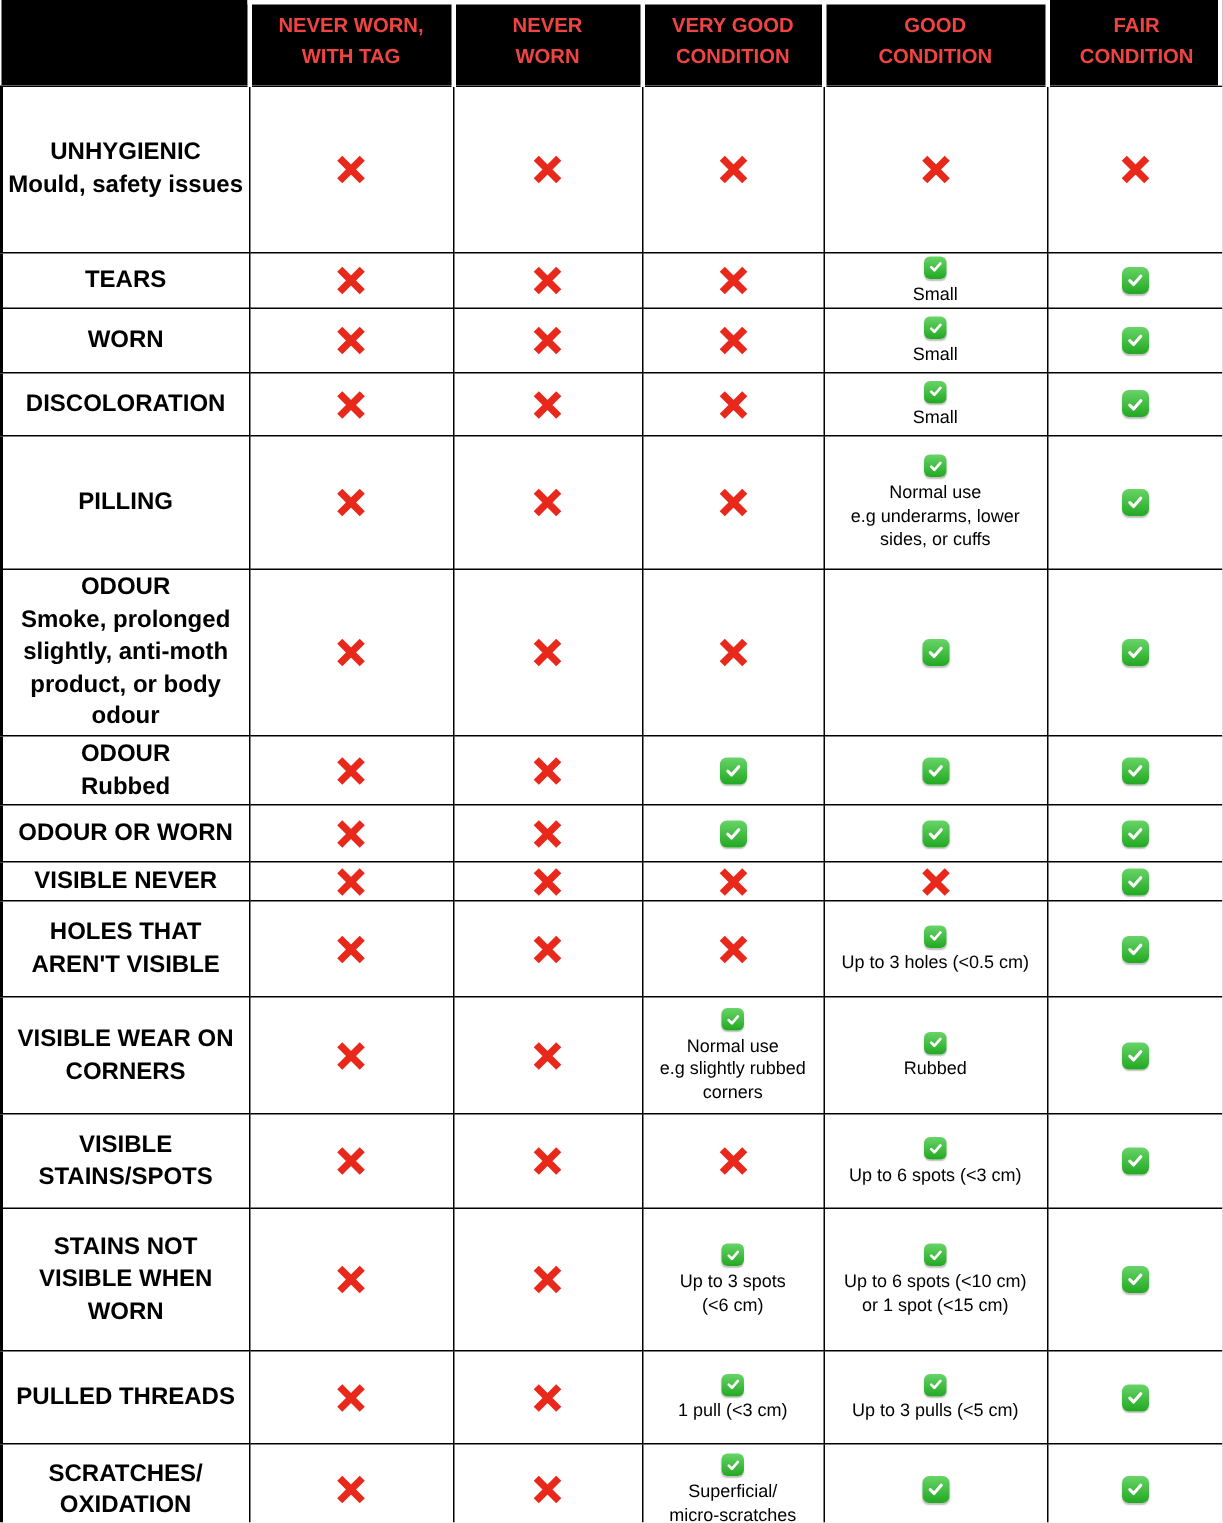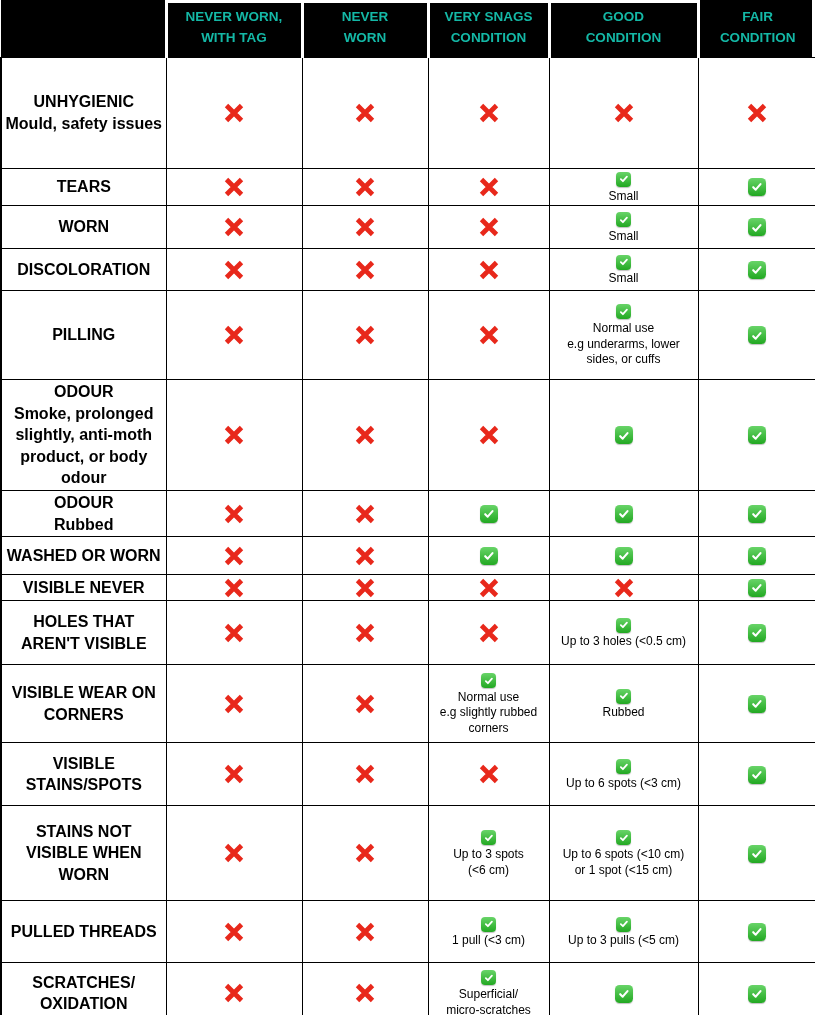--- a/index.html
+++ b/index.html
@@ -8,21 +8,21 @@
     font-family:"Liberation Sans","DejaVu Sans",sans-serif;
   }
   table.cond{border-collapse:collapse;table-layout:fixed;width:815px;}
   
   col.c0{width:165px}col.c1{width:136px}col.c2{width:126px}
   col.c3{width:121px}col.c4{width:149px}col.c5{width:118px}
 
   
   thead tr{height:57px;}
   thead th{
-    background:#000;color:#14b8a6;font-weight:bold;font-size:13.5px;line-height:1.55;
+    background:#000;color:#ef4444;font-weight:bold;font-size:13.5px;line-height:1.55;
     text-align:center;vertical-align:middle;white-space:pre-line;border:0;padding:0;
   }
   thead th + th{border-left:3px solid #fff;}
   .top-strip{position:absolute;left:165px;top:0;width:533px;height:3px;background:#fff;z-index:3;}
   .hdr-right-strip{position:absolute;right:0;top:0;width:3px;height:57px;background:#fff;z-index:3;}
 
   
   tbody th,tbody td{
     border:1px solid #000;text-align:center;vertical-align:middle;
     padding:1px 2px;background:#fff;
@@ -75,21 +75,21 @@
         <col class="c4">
         <col class="c5">
     </colgroup>
     <thead>
       <tr id="header-row">
           <th class="corner"></th>
           <th>NEVER WORN,
 WITH TAG</th>
           <th>NEVER
 WORN</th>
-          <th>VERY SNAGS
+          <th>VERY GOOD
 CONDITION</th>
           <th>GOOD
 CONDITION</th>
           <th>FAIR
 CONDITION</th>
         </tr>
     </thead>
     <tbody id="table-body">
         <tr>
           <th class="row-label">
@@ -260,21 +260,21 @@
               </svg>
             </span></td>
           <td><span class="mark check" style="background: linear-gradient(rgb(104, 212, 104), rgb(34, 168, 34));">
               <svg viewBox="0 0 12 12" aria-hidden="true">
                 <path d="M2.3 6.4 L4.9 9 L9.9 3.3" stroke="#ffffff" stroke-width="2.2" fill="none" stroke-linecap="round" stroke-linejoin="round"></path>
               </svg>
             </span></td>
         </tr>
         <tr>
           <th class="row-label">
-            <div>WASHED OR WORN</div>
+            <div>ODOUR OR WORN</div>
           </th>
           <td><span class="mark cross"><svg width="22" height="20" viewBox="0 0 22 20" aria-hidden="true">
                 <path d="M3.5 2.5 L18.5 17.5 M18.5 2.5 L3.5 17.5" stroke="#e8281b" stroke-width="4.8" stroke-linecap="butt" fill="none"></path>
               </svg></span></td>
           <td><span class="mark cross"><svg width="22" height="20" viewBox="0 0 22 20" aria-hidden="true">
                 <path d="M3.5 2.5 L18.5 17.5 M18.5 2.5 L3.5 17.5" stroke="#e8281b" stroke-width="4.8" stroke-linecap="butt" fill="none"></path>
               </svg></span></td>
           <td><span class="mark check" style="background: linear-gradient(rgb(104, 212, 104), rgb(34, 168, 34));">
               <svg viewBox="0 0 12 12" aria-hidden="true">
                 <path d="M2.3 6.4 L4.9 9 L9.9 3.3" stroke="#ffffff" stroke-width="2.2" fill="none" stroke-linecap="round" stroke-linejoin="round"></path>

